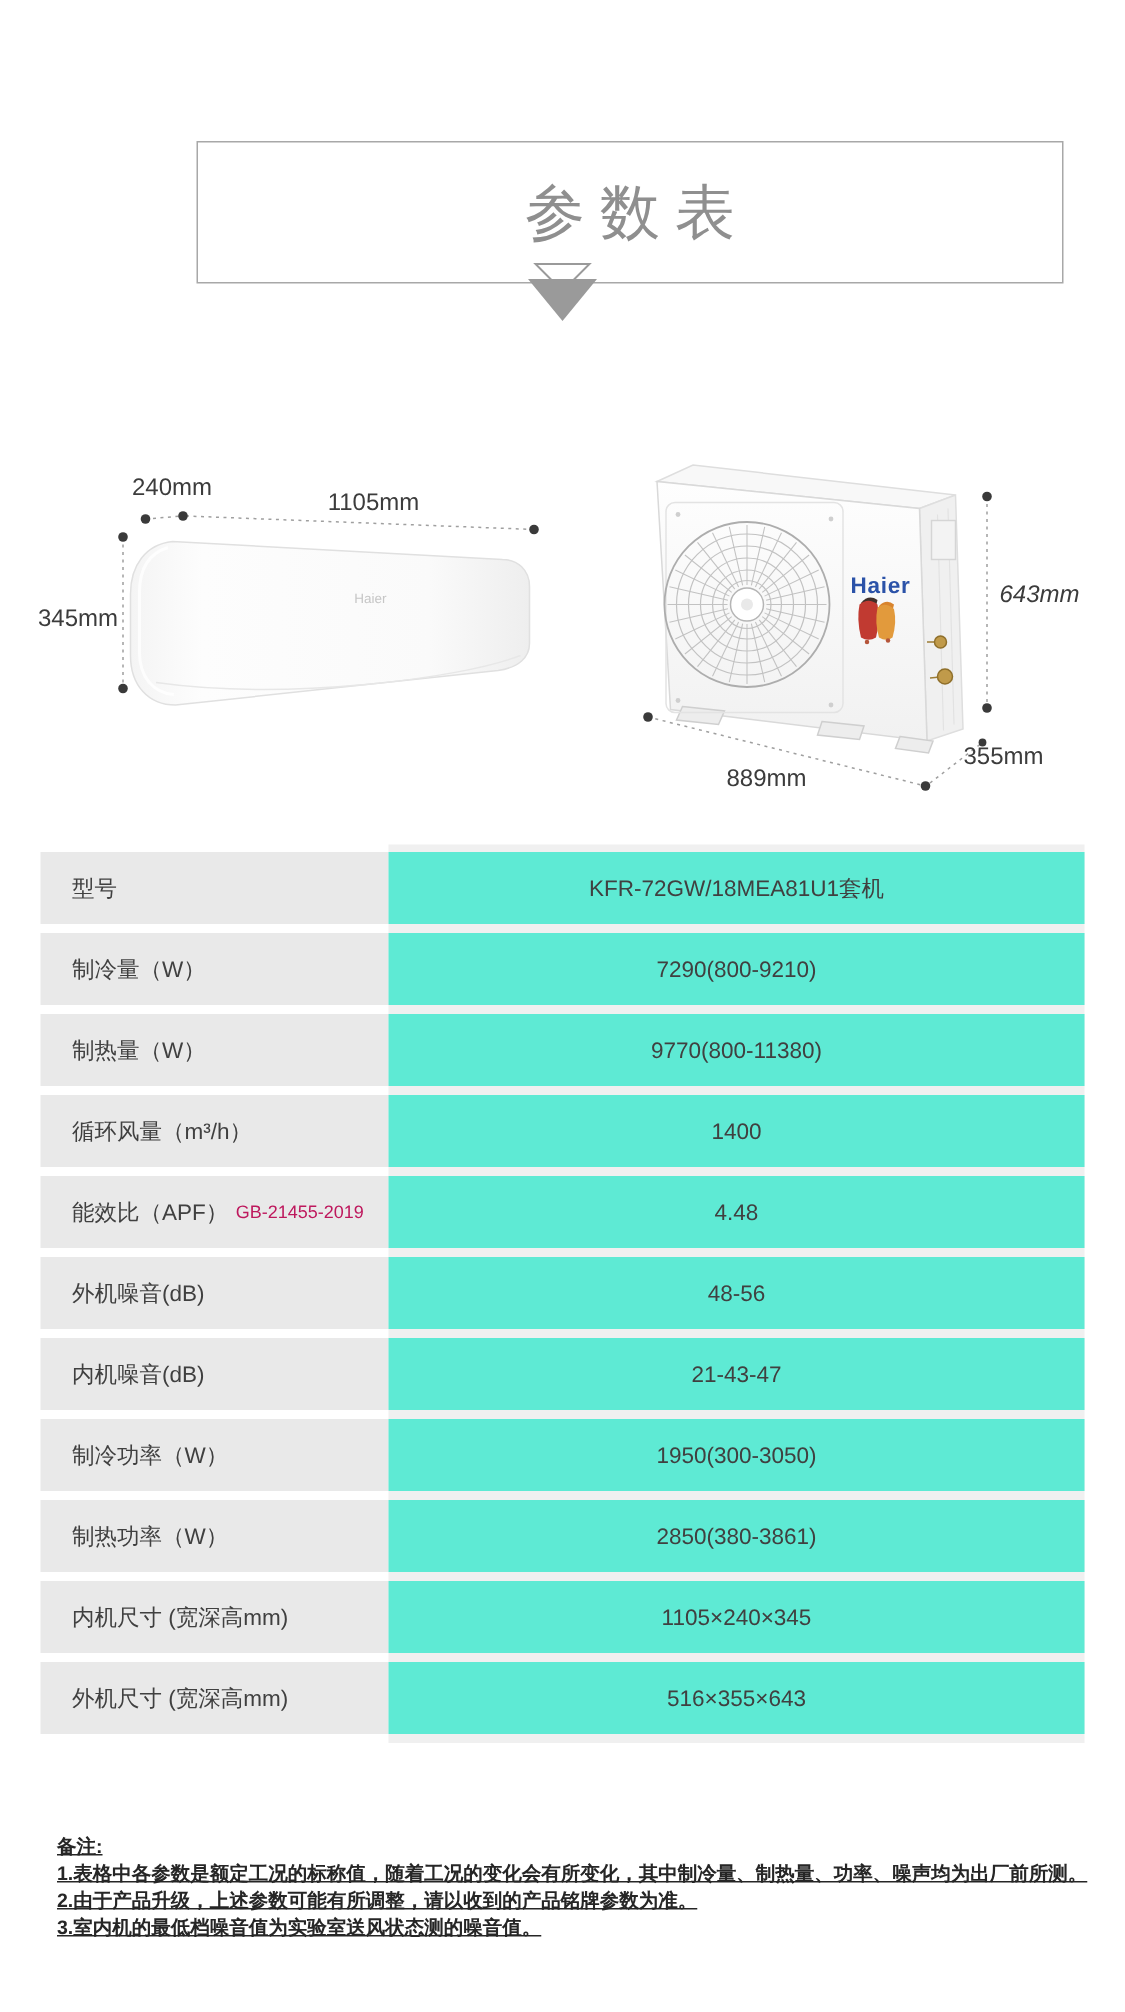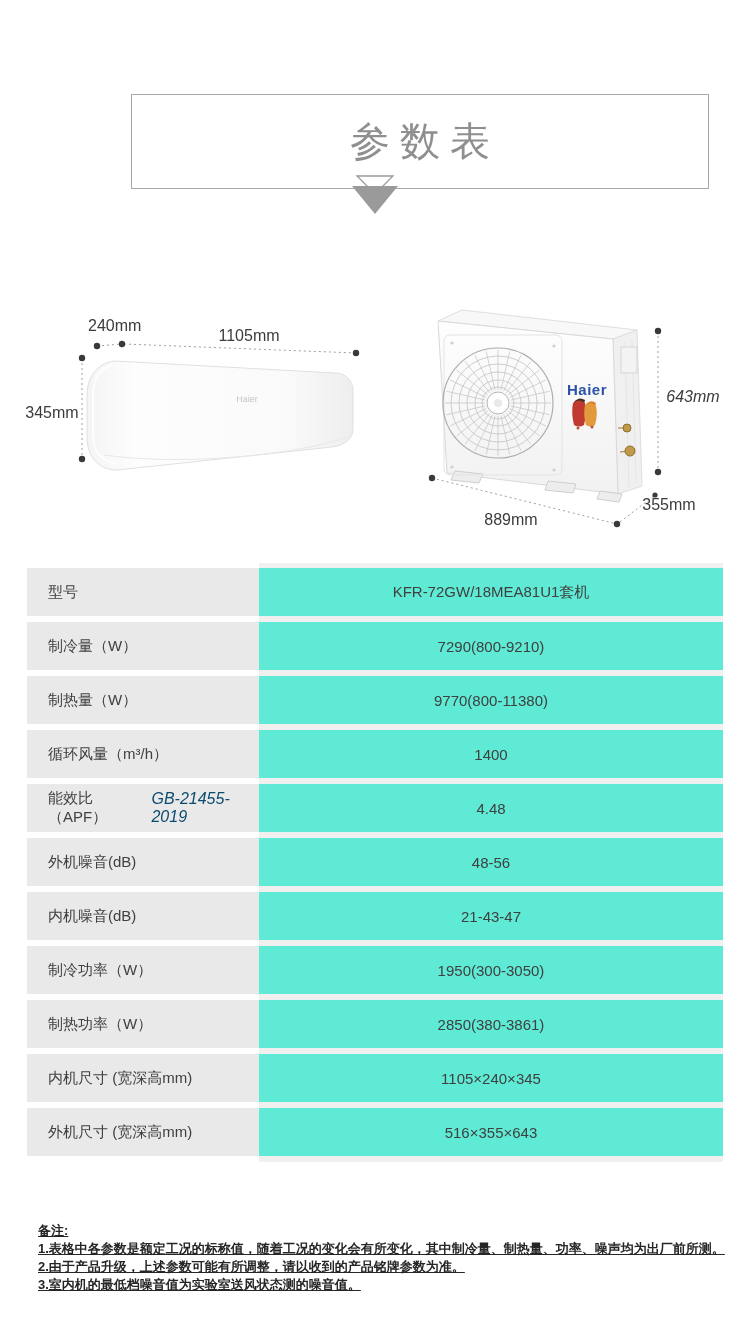--- a/index.html
+++ b/index.html
@@ -39,21 +39,21 @@
     display:flex;flex-direction:column;padding-top:5px;
   }
   .value-band{
     position:absolute;left:232px;right:0;top:0;bottom:0;background:#f0f0f0;
   }
   .row{display:flex;height:48px;margin-bottom:6px;position:relative;z-index:1;}
   .cell-label{
     width:232px;background:#e9e9e9;display:flex;align-items:center;
     padding-left:21px;box-sizing:border-box;font-size:15px;color:#404040;
   }
-  .label-suffix{font-size:16px;color:#0c4a6e;margin-left:5px;font-style:italic;}
+  .label-suffix{font-size:12px;color:#be185d;margin-left:5px;}
   .cell-value{
     flex:1;background:#5eead4;display:flex;align-items:center;justify-content:center;
     font-size:15px;color:#404040;
   }
 
   
   .notes{position:absolute;left:38px;top:1222px;right:28px;
     font-size:13px;line-height:18px;color:#262626;font-weight:700;text-decoration:underline;}
   .note-line{white-space:nowrap;}
 

